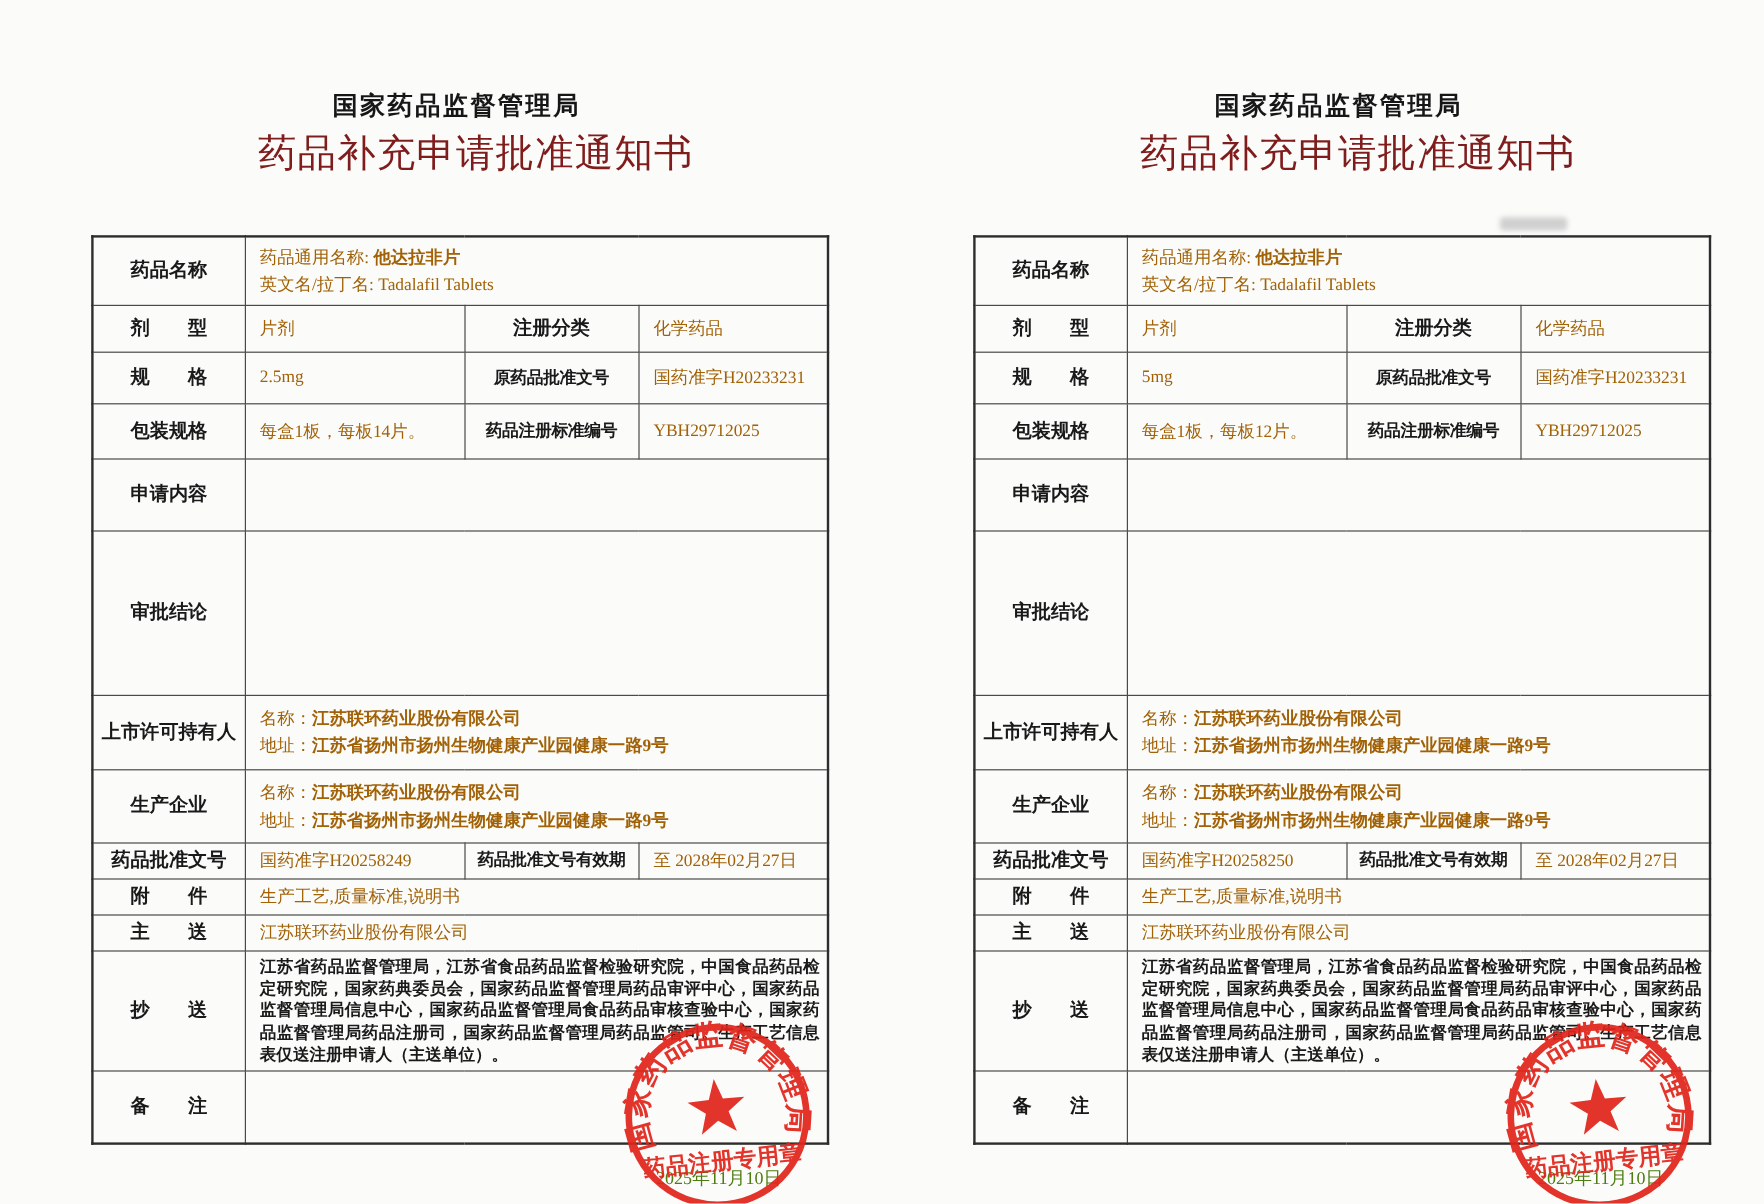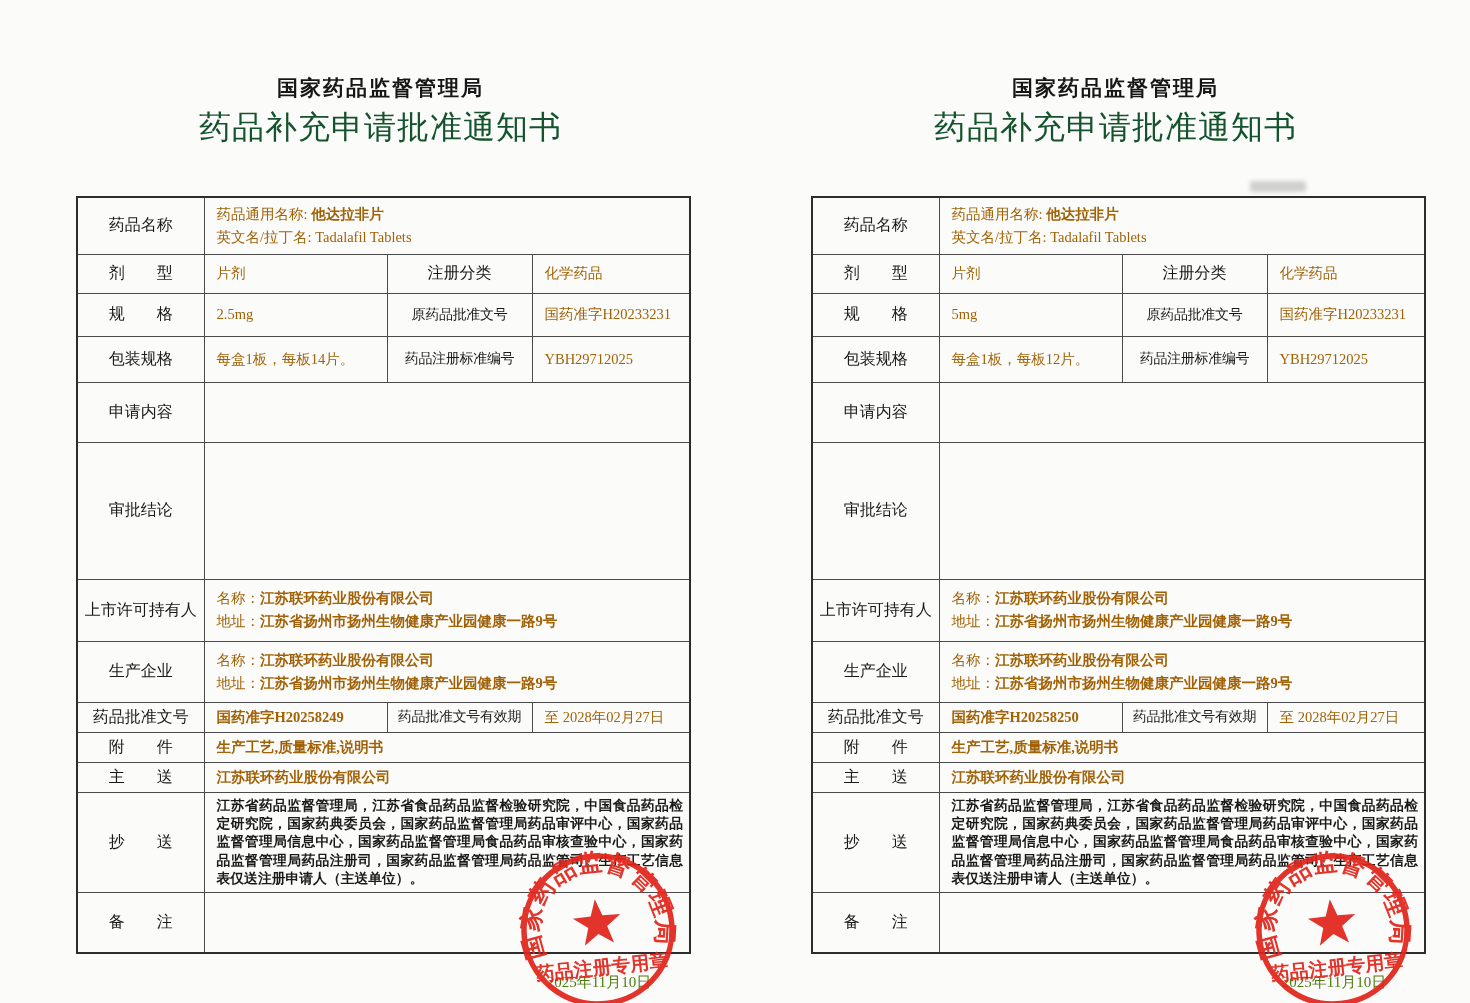--- a/index.html
+++ b/index.html
@@ -12,48 +12,48 @@
   .doc{position:absolute;top:0;width:735px;height:1003px;margin-left:13px;}
   #docA{left:0;}
   #docB{left:735px;}
 
   .agency{
     position:absolute;top:74px;left:0;width:100%;text-align:center;
     font-family:"Liberation Sans","DejaVu Sans",sans-serif;
     font-weight:bold;font-size:21px;letter-spacing:2px;color:#161616;
   }
   .doc-title{
-    position:absolute;top:106px;left:0;width:100%;text-align:center;
-    font-size:32px;font-weight:normal;letter-spacing:1px;color:#14532d;
+    position:absolute;top:106px;left:16px;width:100%;text-align:center;
+    font-size:32px;font-weight:normal;letter-spacing:1px;color:#7f1d1d;
     margin:0;
   }
 
   table.sheet{
     position:absolute;top:196px;left:63px;width:613px;
     border-collapse:collapse;table-layout:fixed;
     border:2px solid #2d2d2d;
   }
   table.sheet td{
     border:1px solid #4a4a4a;vertical-align:middle;
     overflow:hidden;
   }
   .lbl{
-    text-align:center;font-weight:normal;font-size:16px;color:#191919;
+    text-align:center;font-weight:bold;font-size:16px;color:#191919;
     padding:0 2px;
   }
   .lbl-sm{font-size:14px;letter-spacing:-0.3px;}
   .val{font-size:14.5px;padding:2px 8px 2px 12px;color:#a16207;}
   .val .line{margin:4px 0;}
   .plabel{font-weight:normal;}
   .pvalue{font-weight:bold;}
   .cc-cell{
     font-size:13.8px;font-weight:bold;line-height:1.33;
     padding:4px 6px 4px 12px;text-align:justify;color:#1a1a1a;
   }
-  .bold-val{font-weight:bold;}
+  .bold-val{font-weight:normal;}
 
   .r1{height:57px;} .r2{height:39px;} .r3{height:43px;} .r4{height:46px;}
   .r5{height:60px;} .r6{height:137px;} .r7{height:62px;} .r8{height:61px;}
   .r9{height:30px;} .r10{height:30px;padding-left:36px;} .r11{height:30px;} .r12{height:90px;}
   .r13{height:60px;padding-left:32px;}
 
   .issue-date{
     position:absolute;top:973px;left:500px;width:172px;text-align:center;
     font-size:15px;color:#4d7c0f;z-index:1;
   }

